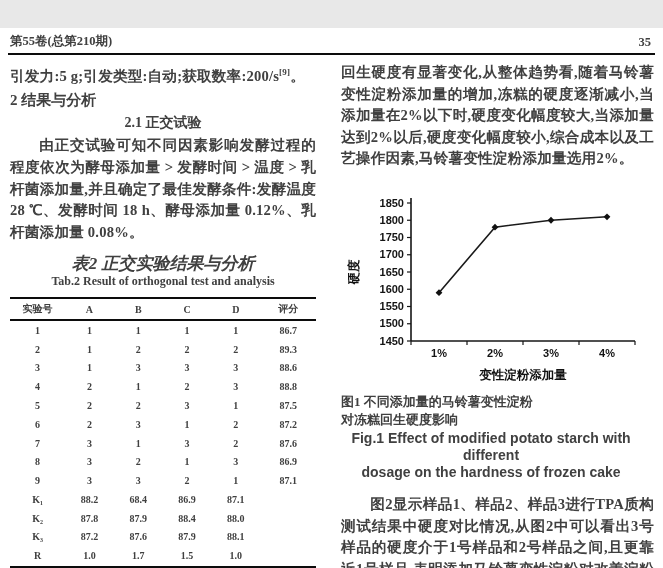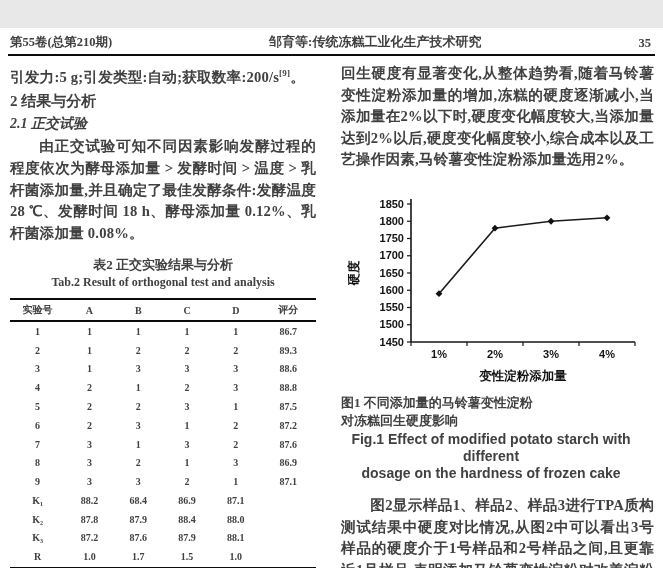--- a/index.html
+++ b/index.html
@@ -27,23 +27,23 @@
   .col-right{width:317px;}
   p{margin:0;}
   .body-text{
     font-size:14.6px;line-height:21.6px;
     text-align:justify;font-weight:600;
     letter-spacing:.2px;
   }
   .indent{text-indent:2em;}
   sup{font-size:9px;font-weight:600;}
   .h2{font-size:15px;font-weight:700;margin:2px 0 1px 0;line-height:22px;}
-  .h3{font-size:14px;font-weight:700;font-style:italic;margin:0 0 1px 0;line-height:22px;}
-  
-  .table-title-cn{font-size:13px;font-weight:700;text-align:center;margin-top:11px;line-height:19px;}
+  .h3{font-size:14px;font-weight:700;margin:0 0 1px 0;line-height:22px;text-align:center;}
+  
+  .table-title-cn{font-size:17px;font-weight:700;text-align:center;margin-top:11px;line-height:19px;font-style:italic;}
   .table-title-en{font-size:12px;font-weight:700;text-align:center;line-height:17px;font-family:Liberation Serif, serif;}
   table.three-line{
     width:100%;border-collapse:collapse;margin-top:7px;
     font-size:10px;font-weight:600;text-align:center;
     font-family:"Liberation Serif",serif;
   }
   table.three-line thead tr{border-top:2.2px solid #0c0c0c;border-bottom:2px solid #0c0c0c;}
   table.three-line tbody tr:last-child{border-bottom:2.4px solid #0c0c0c;}
   table.three-line th{font-weight:700;padding:3px 0;}
   table.three-line td{padding:1.3px 0;line-height:16.2px;}
@@ -62,21 +62,20 @@
   .caption-wrap{width:300px;margin-top:6px;}
   .para-after-fig{margin-top:13px;}
 </style>
 </head>
 <body>
 
 <div class="page">
 
   <div class="page-header">
     <span>第55卷(总第210期)</span>
-    <span class="center">邹育等:传统冻糕工业化生产技术研究</span>
     <span>35</span>
   </div>
   <hr class="header-rule">
 
   <div class="columns">
 
     <div class="col col-left">
 
       <p class="body-text"><span>引发力:5 g;引发类型:自动;获取数率:200/s</span><sup>[9]</sup><span>。</span></p>
 

